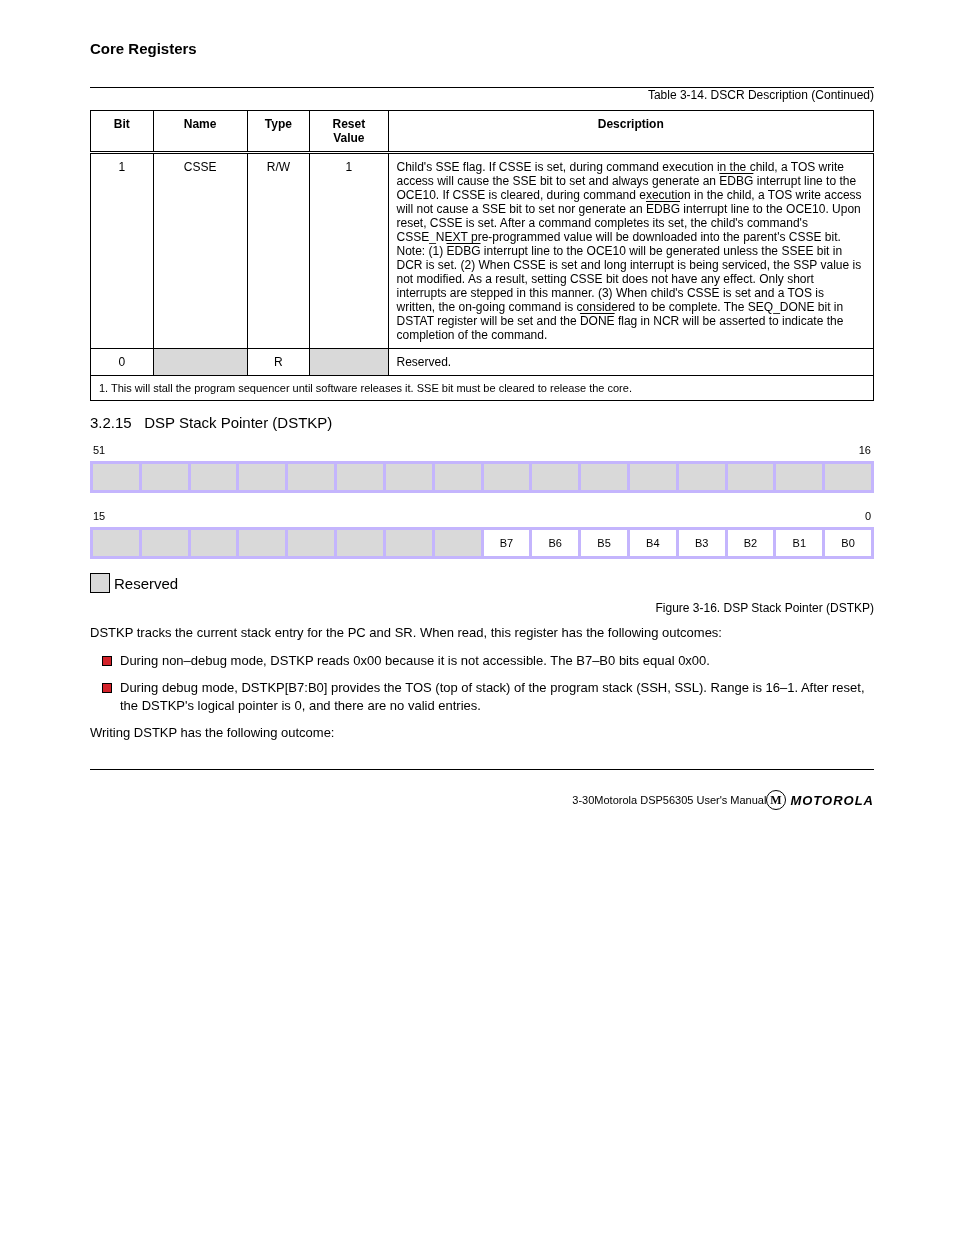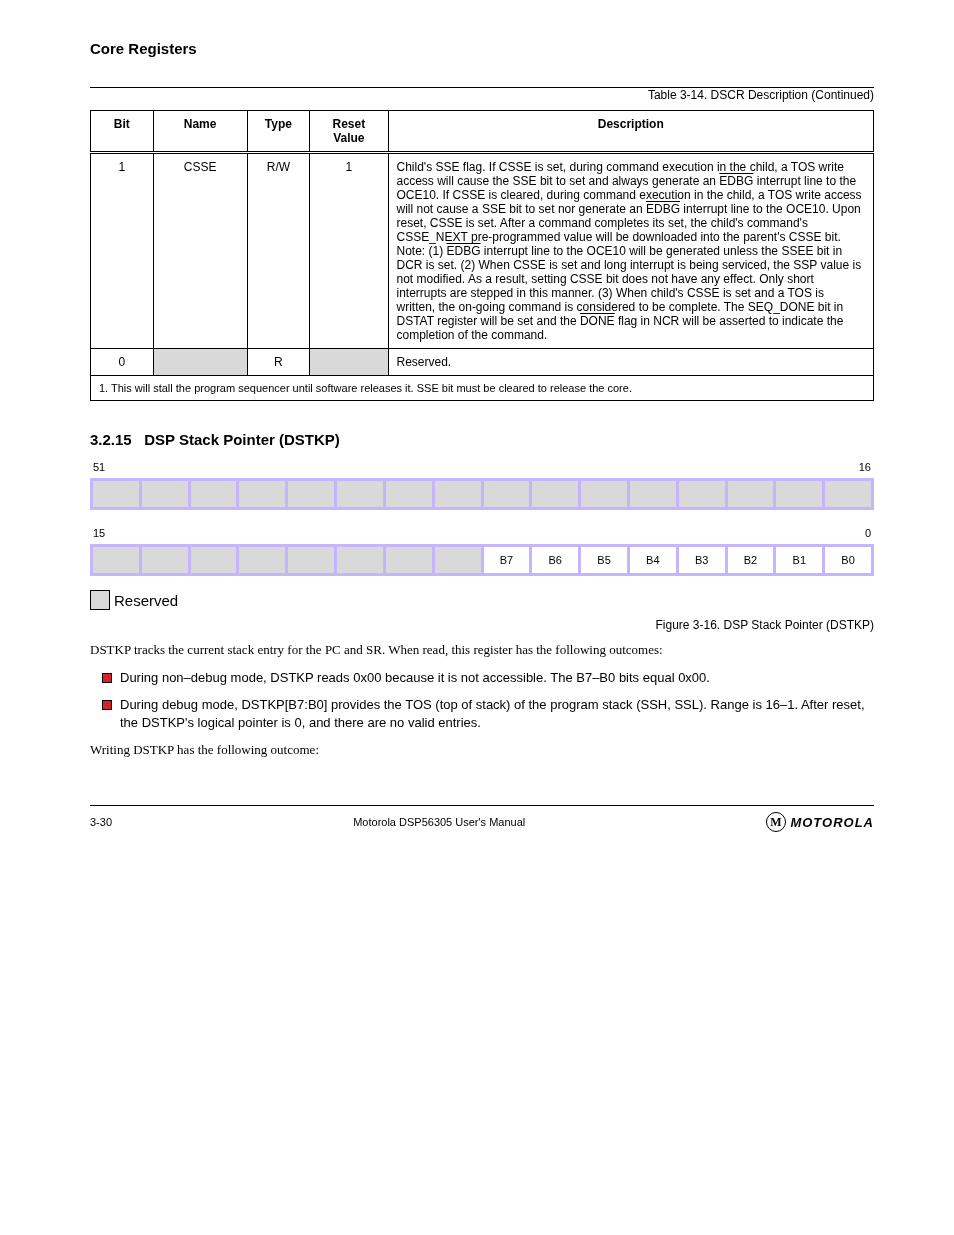--- a/index.html
+++ b/index.html
@@ -40,25 +40,25 @@
     vertical-align: top;
   }
   table.spec thead th {
     font-weight: bold;
     text-align: center;
     border-bottom: 3px double #000;
   }
   td.c { text-align: center; }
   td.shaded { background: #d9d9d9; }
   .ov { text-decoration: overline; }
-  .para { margin: 10px 0 4px 0; line-height: 1.3; font-family: Liberation Serif, serif; }
+  .para { margin: 10px 0 4px 0; line-height: 1.3; }
   .subsec {
     font-size: 15px;
-    font-weight: bold;
-    margin-top: 30px;
+    font-weight: normal;
+    margin-top: 13px;
     margin-bottom: 10px;
   }
   .reglabel { font-size: 12px; }
   table.bits {
     border-collapse: collapse;
     width: 100%;
     font-size: 11px;
     table-layout: fixed;
     margin-top: 2px;
   }
@@ -97,24 +97,24 @@
   ul.bul li::before {
     content: "";
     position: absolute;
     left: 0; top: 4px;
     width: 8px; height: 8px;
     background: #d3222a;
     border: 1px solid #000;
   }
   .ftr {
     border-top: 1px solid #000;
-    margin-top: 47px;
-    padding-top: 6px;
+    margin-top: 28px;
+    padding-top: 20px;
     display: flex;
-    justify-content: space-between;
+    justify-content: flex-end;
     align-items: center;
     font-size: 11px;
   }
   .mlogo {
     display: inline-flex;
     align-items: center;
     gap: 4px;
     font-weight: bold;
     font-style: italic;
     letter-spacing: 1px;

